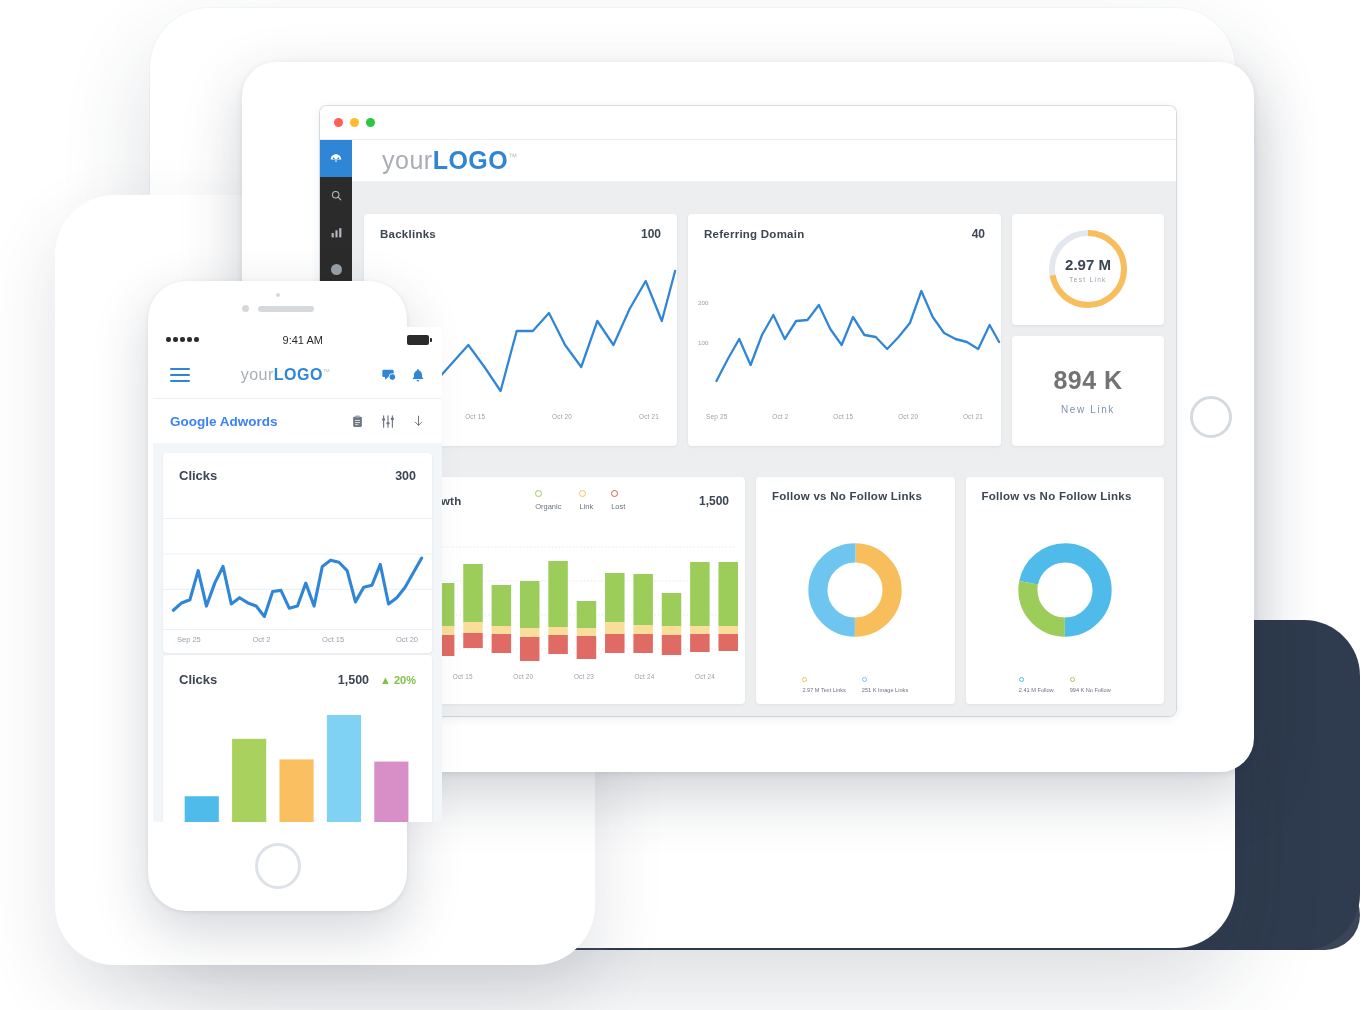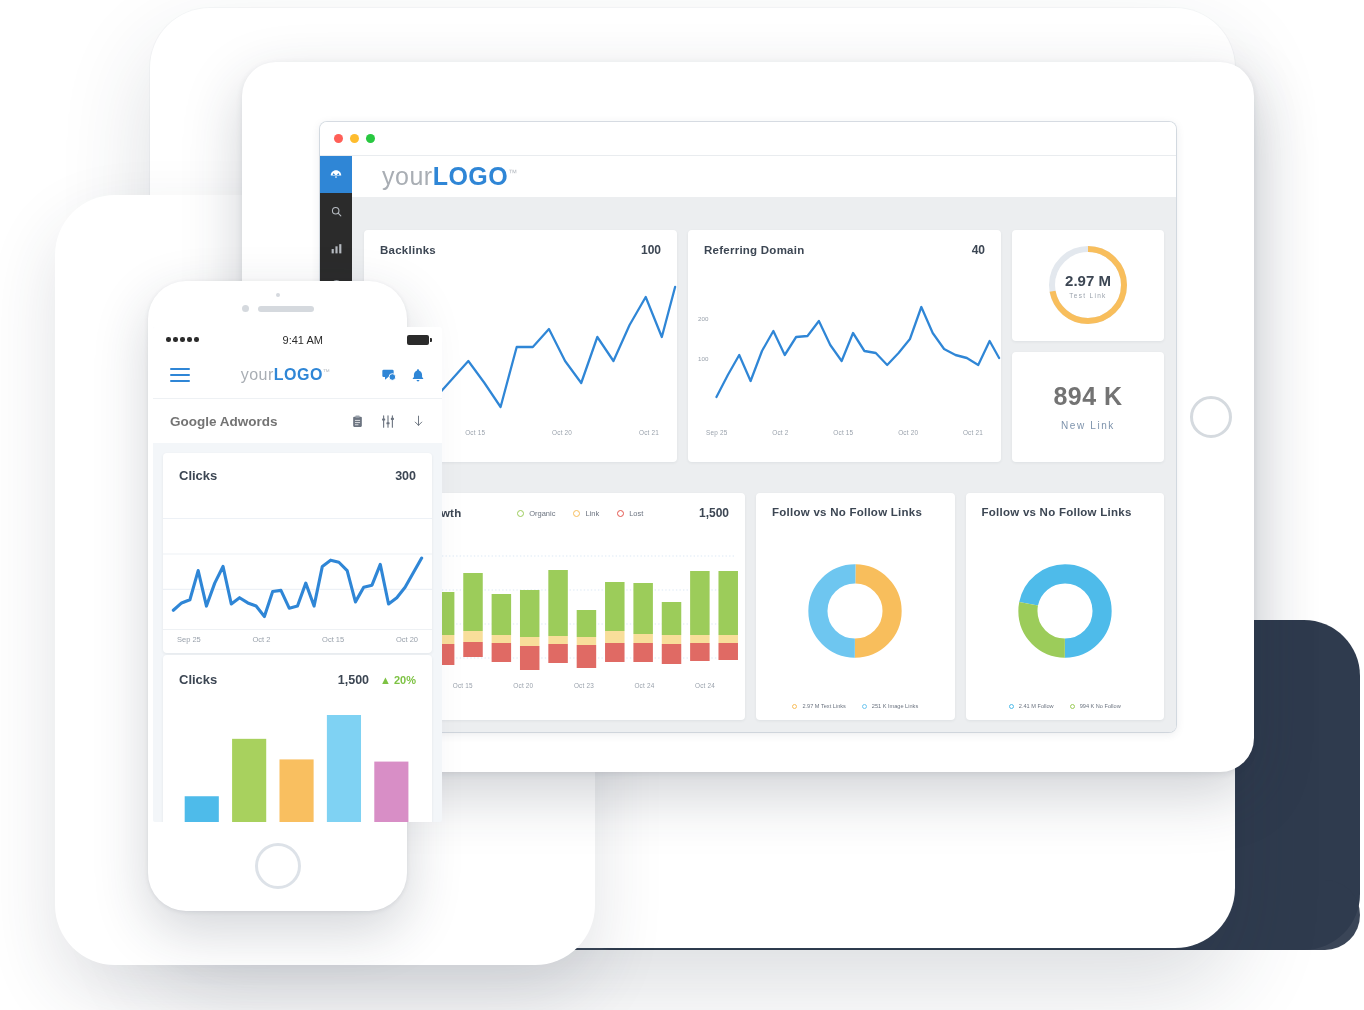--- a/index.html
+++ b/index.html
@@ -27,21 +27,21 @@
     position: absolute; left: 242px; top: 62px; width: 1012px; height: 710px;
     background: #ffffff; border-radius: 34px;
     box-shadow: 0 22px 60px rgba(35,45,65,.22), 0 2px 6px rgba(35,45,65,.10);
   }
   #tablet-home {
     position: absolute; right: 22px; top: 50%; transform: translateY(-50%);
     width: 42px; height: 42px; border-radius: 50%; border: 3px solid #d5dadf; background: #fff;
   }
   
   #browser {
-    position: absolute; left: 78px; top: 60px; width: 856px; height: 610px;
+    position: absolute; left: 78px; top: 44px; width: 856px; height: 610px;
     background: #ffffff; border-radius: 7px; overflow: hidden;
     box-shadow: 0 2px 10px rgba(40,50,70,.10), 0 0 0 1px rgba(190,200,212,.55);
   }
   #browser-bar { height: 34px; background: #fff; border-bottom: 1px solid #e9ecef;
     display: flex; align-items: center; padding-left: 14px; gap: 7px; }
   .dot { width: 9px; height: 9px; border-radius: 50%; }
   .dot.red { background: #ff5f57; } .dot.amber { background: #febc2e; } .dot.green { background: #28c840; }
 
   #app { position: relative; height: 576px; display: flex; background: #eceef0; }
   
@@ -57,21 +57,21 @@
   .logo .tm { font-size: 9px; color: #b7bcc2; vertical-align: super; }
 
   #canvas { flex: 1; background: #eceef0; padding: 12px; display: flex; flex-direction: column; gap: 11px; }
   .row { display: flex; gap: 11px; margin-top: 20px; }
   .card { background: #fff; border-radius: 4px; box-shadow: 0 1px 3px rgba(40,50,70,.07); position: relative; }
   .card-head { display: flex; align-items: center; justify-content: space-between; padding: 13px 16px 0 16px; }
   .card-title { font-size: 11.5px; font-weight: 700; color: #3c4653; letter-spacing: .25px; }
   .card-val { font-size: 12px; font-weight: 700; color: #3c4653; }
 
   .legend { display: flex; gap: 18px; align-items: center; }
-  .legend-item { display: flex; align-items: center; gap: 5px; font-size: 7.5px; color: #6c7480; }
+  .legend-item { display: flex; gap: 5px; font-size: 7.5px; color: #6c7480; flex-direction: column; }
   .ring { width: 7px; height: 7px; border-radius: 50%; border: 1.6px solid #ccc; }
 
   .axis { display: flex; justify-content: space-between; padding: 0 18px 8px 18px; font-size: 6.4px; color: #9aa2ac; letter-spacing:.2px;}
   svg { display: block; }
 
   
   .stat-card { display: flex; flex-direction: column; align-items: center; justify-content: center; }
   .stat-big { font-size: 25px; font-weight: 700; color: #737373; letter-spacing: .5px; }
   .stat-sub { font-size: 10px; color: #7e93ac; letter-spacing: 1.6px; margin-top: 9px; }
   .gauge-val { font-size: 15px; font-weight: 700; color: #3c4653; }
@@ -107,21 +107,21 @@
                    background: #2b2b2b; border-radius: 0 1px 1px 0; }
   #phone-nav { height: 46px; background: #fff; display: flex; align-items: center;
                justify-content: space-between; padding: 0 17px; }
   #hamburger { display: flex; flex-direction: column; gap: 3.5px; }
   #hamburger i { width: 20px; height: 2.3px; background: #2f86d6; display: block; border-radius:1px; }
   .phone-logo { font-size: 16px; }
   .phone-logo .tm { font-size: 7px; }
   .nav-icons { display: flex; gap: 14px; align-items: center; color: #2f86d6; }
   #phone-subnav { height: 45px; background: #fff; display: flex; align-items: center;
                   justify-content: space-between; padding: 0 17px; border-top: 1px solid #eef1f4; }
-  #phone-subnav .title { font-size: 13.5px; font-weight: 700; color: #737373; }
+  #phone-subnav .title { font-size: 13.5px; font-weight: 700; color: #3b82f6; }
   .sub-icons { display: flex; gap: 16px; align-items: center; color: #6c7480; }
   #phone-body { padding: 10px; display: flex; flex-direction: column; gap: 2px; }
   .p-card { background: #fff; border-radius: 4px; box-shadow: 0 1px 3px rgba(40,50,70,.08); }
   .p-head { display: flex; align-items: center; justify-content: space-between; padding: 15px 16px 0 16px; }
   .p-title { font-size: 13px; font-weight: 700; color: #3c4653; }
   .p-val { font-size: 12.5px; font-weight: 700; color: #3c4653; }
   .p-delta { font-size: 11px; font-weight: 700; color: #7dc243; margin-left: 11px; }
   .p-axis { display: flex; justify-content: space-between; padding: 5px 14px 9px 14px;
             font-size: 7.5px; color: #9aa2ac; border-top: 1px solid #eef1f4; }
 </style>

